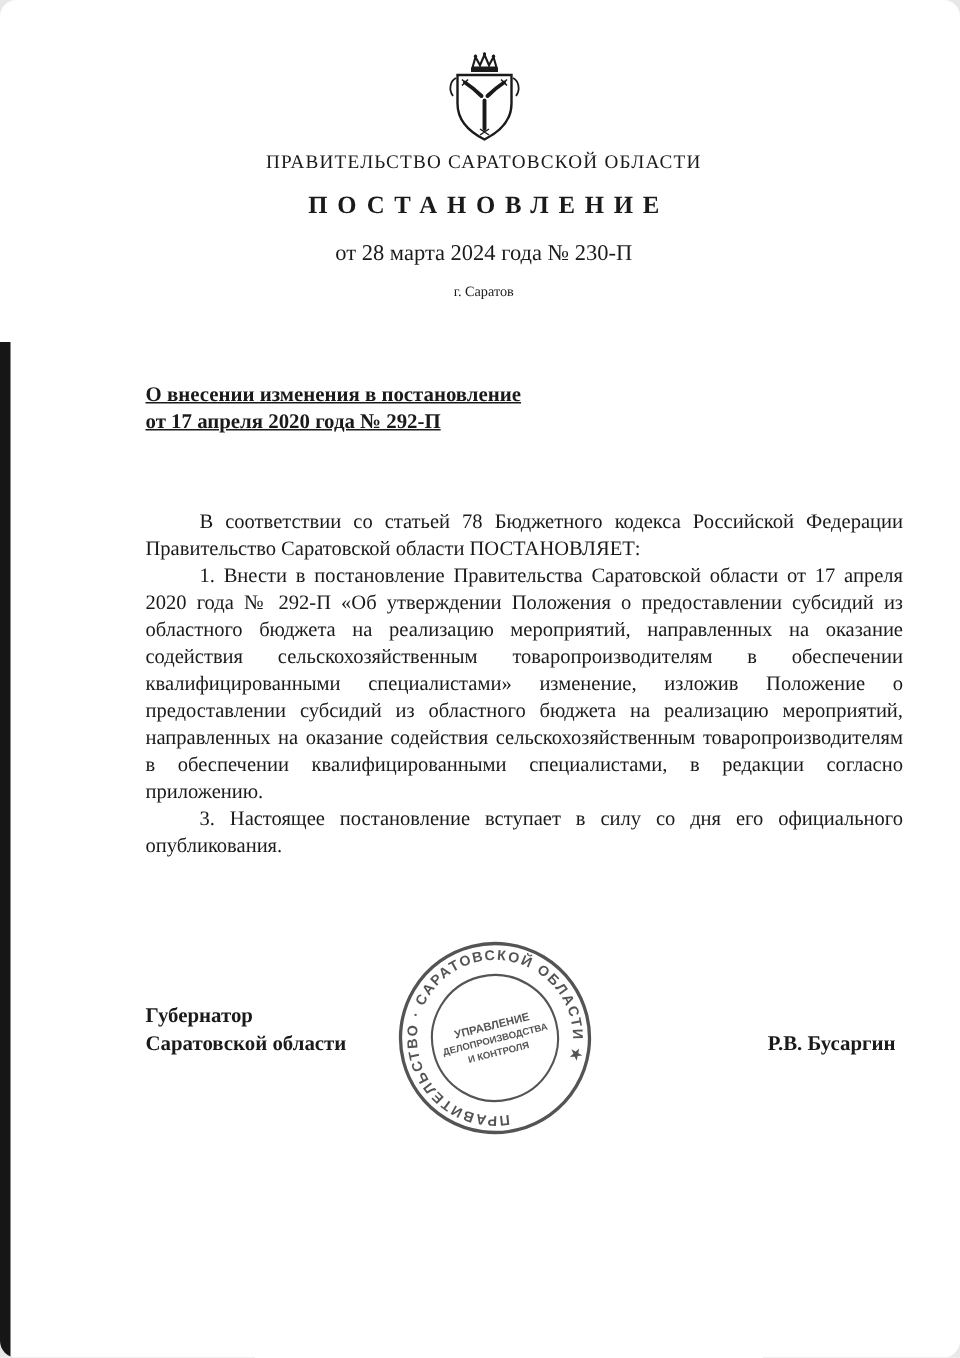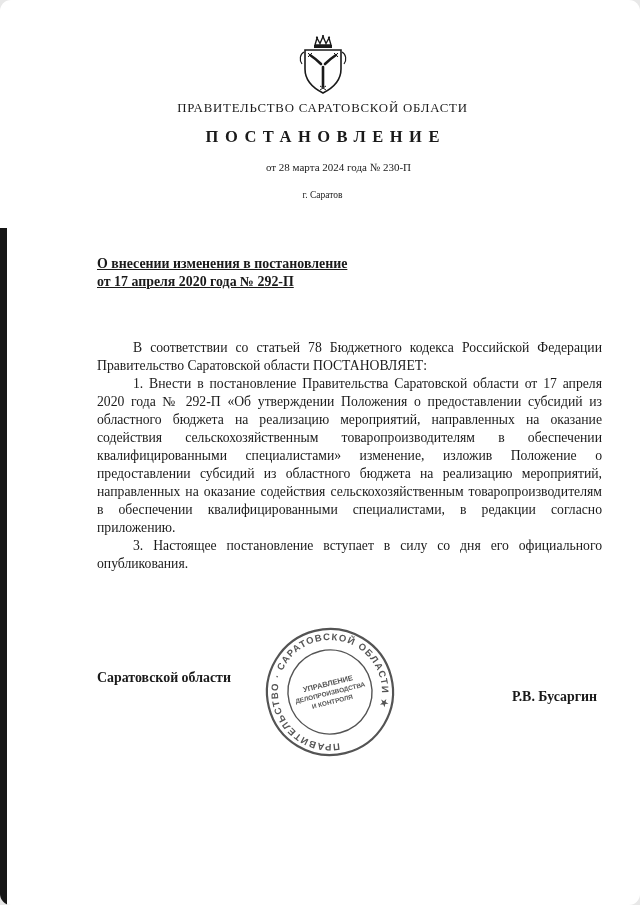--- a/index.html
+++ b/index.html
@@ -26,22 +26,22 @@
   }
   .org-name{
     position:absolute;left:0;top:101px;width:100%;
     font-size:12.8px;letter-spacing:0.8px;
   }
   .doc-type{
     position:absolute;left:0;top:127px;width:100%;
     font-size:16.5px;font-weight:bold;letter-spacing:6.5px;text-indent:6.5px;
   }
   .date-number{
-    position:absolute;left:16px;top:161px;width:100%;
-    font-size:11px;
+    position:absolute;left:0;top:161px;width:100%;
+    font-size:15px;
   }
   .city{
     position:absolute;left:0;top:190px;width:100%;
     font-size:9.5px;
   }
   
   .doc-title{
     position:absolute;left:97px;top:255px;width:505px;
     font-size:13.9px;font-weight:bold;line-height:17.5px;text-decoration:underline;
   }
@@ -107,20 +107,21 @@
     <div>от 17 апреля 2020 года № 292-П</div>
   </div>
 
   <div class="doc-body">
     <p>В соответствии со статьей 78 Бюджетного кодекса Российской Федерации Правительство Саратовской области ПОСТАНОВЛЯЕТ:</p>
     <p>1. Внести в постановление Правительства Саратовской области от 17 апреля 2020 года № 292-П «Об утверждении Положения о предоставлении субсидий из областного бюджета на реализацию мероприятий, направленных на оказание содействия сельскохозяйственным товаропроизводителям в обеспечении квалифицированными специалистами» изменение, изложив Положение о предоставлении субсидий из областного бюджета на реализацию мероприятий, направленных на оказание содействия сельскохозяйственным товаропроизводителям в обеспечении квалифицированными специалистами, в редакции согласно приложению.</p>
     <p>3. Настоящее постановление вступает в силу со дня его официального опубликования.</p>
   </div>
 
   <div class="signature">
+    <div>Губернатор</div>
     <div>Саратовской области</div>
     <div class="signatory-name">Р.В. Бусаргин</div>
   </div>
 
   <svg class="stamp" viewBox="0 0 136 136">
     <circle cx="68" cy="68" r="63" fill="none" stroke="#3d3d3d" stroke-width="2.2"></circle>
     <circle cx="68" cy="68" r="42" fill="none" stroke="#3d3d3d" stroke-width="1.4"></circle>
     <defs>
       <path id="ringPath" d="M 68,120 A 52,52 0 1 1 68,16 A 52,52 0 1 1 68,120"></path>
     </defs>

